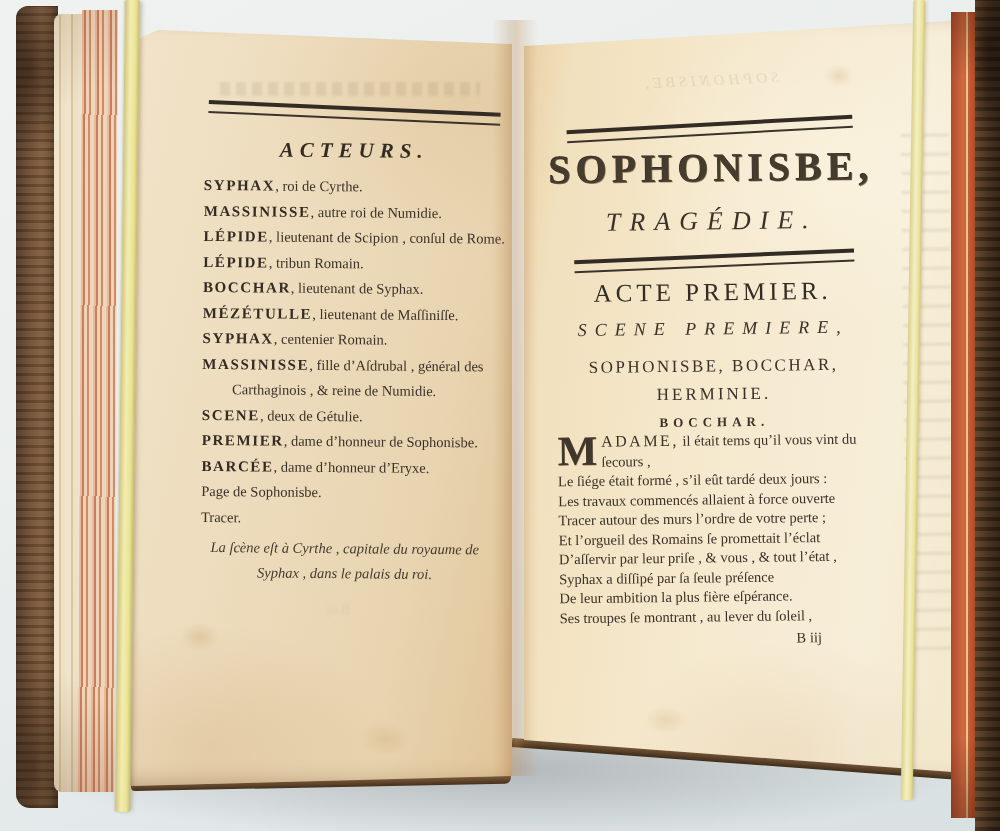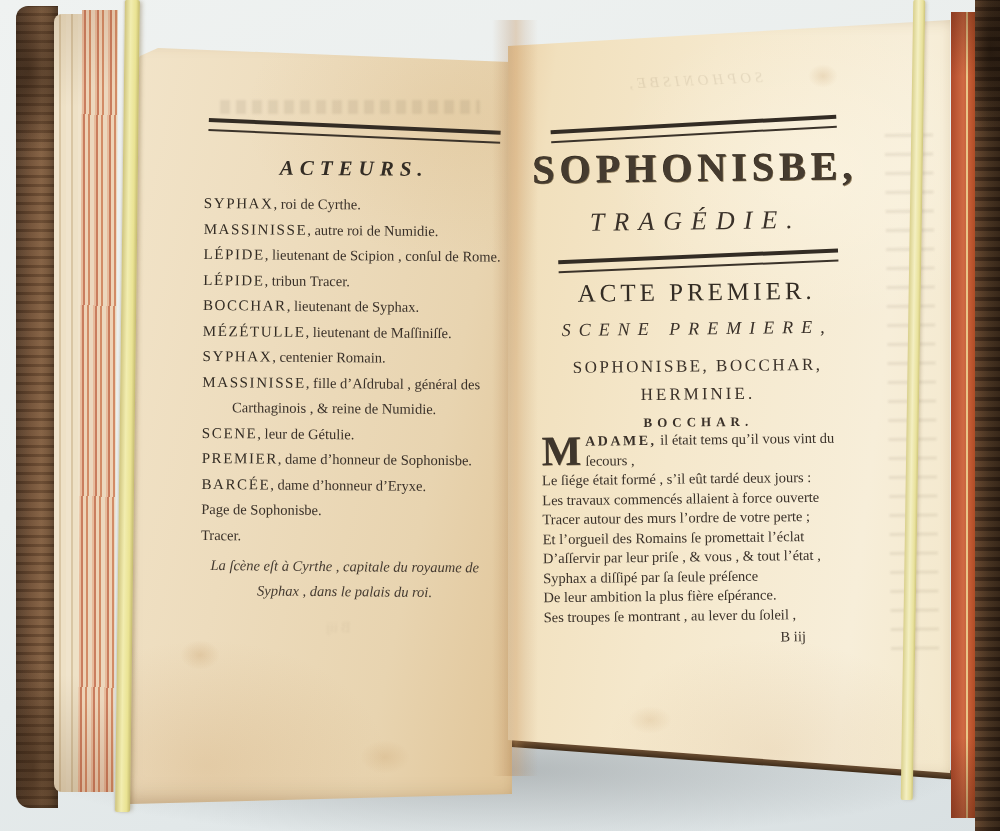--- a/index.html
+++ b/index.html
@@ -20,28 +20,28 @@
     box-shadow:inset -4px 0 6px rgba(0,0,0,.25);}
   .edges-left-cream{position:absolute;left:54px;top:14px;width:30px;height:778px;border-radius:8px 0 0 8px;
     background:
       linear-gradient(180deg,rgba(120,85,45,.15),transparent 12% 85%,rgba(120,85,45,.25)),
       repeating-linear-gradient(90deg,#f0e4cc 0 5px,#d9c6a4 5px 7px,#eee1c6 7px 12px);}
   .edges-left-marbled{position:absolute;left:80px;top:10px;width:36px;height:782px;transform:rotate(.3deg);
     background:
       linear-gradient(180deg,rgba(140,70,40,.12),transparent 10% 88%,rgba(140,70,40,.22)),
       repeating-linear-gradient(90deg,#e7bb9c 0 2px,#c97d5e 2px 4px,#eed3b6 4px 7px,#d28b66 7px 9px,#ecd7bd 9px 13px);}
   
-  .page-left{position:absolute;left:130px;top:40px;width:382px;height:764px;
+  .page-left{position:absolute;left:130px;top:22px;width:382px;height:764px;
     clip-path:polygon(0 32px,10px 16px,28px 8px,100% 22px,100% 754px,0 764px);
     background:
       radial-gradient(300px 200px at 85% 10%,rgba(205,165,105,.18),transparent 70%),
       radial-gradient(260px 180px at 20% 95%,rgba(190,140,80,.2),transparent 70%),
       linear-gradient(103deg,#f2e4c9 0%,#eddcbd 38%,#e8d4b0 72%,#e0c497 100%);
     box-shadow:inset 0 -14px 22px -12px rgba(110,70,30,.4),inset 0 10px 16px -10px rgba(120,80,40,.35);}
-  .page-right{position:absolute;left:508px;top:16px;width:442px;height:766px;
+  .page-right{position:absolute;left:524px;top:16px;width:442px;height:766px;
     clip-path:polygon(0 30px,100% 4px,100% 757px,0 724px);
     background:
       radial-gradient(300px 220px at 70% 20%,rgba(255,250,235,.4),transparent 70%),
       radial-gradient(240px 160px at 60% 96%,rgba(190,140,80,.14),transparent 70%),
       linear-gradient(97deg,#eacfa5 0%,#f1e0bd 10%,#f5e8cc 40%,#f7eed9 78%,#f3e7ca 100%);
     box-shadow:inset 0 -12px 20px -12px rgba(110,70,30,.35),inset 0 12px 16px -10px rgba(130,90,45,.3);}
   .under-edge-left{position:absolute;left:131px;top:783px;width:380px;height:8px;
     transform:rotate(-1.1deg);transform-origin:left center;border-radius:0 0 6px 4px;
     background:linear-gradient(180deg,#7c5c3c,#46311c);}
   .under-edge-right{position:absolute;left:512px;top:738px;width:446px;height:9px;
@@ -72,42 +72,42 @@
   .stain{position:absolute;border-radius:50%;pointer-events:none;}
   .rule{height:7px;border-top:4px solid #332c24;border-bottom:2px solid #3b332a;position:absolute;}
   .lp-content,.rp-content{position:absolute;inset:0;}
   .lp-content{transform:rotate(.5deg);}
   .rp-content{transform:rotate(-.7deg);}
   .lp-rule{left:76px;top:84px;width:292px;transform:rotate(2deg);}
   .acteurs{position:absolute;left:76px;top:116px;width:292px;text-align:center;
     font-style:italic;font-weight:600;font-size:21px;letter-spacing:6px;color:#332c24;}
   .cast{position:absolute;left:72px;top:152px;width:308px;font-size:14.5px;line-height:25.5px;color:#3a3129;}
   .cast-row{padding-left:30px;text-indent:-30px;}
-  .cap{font-weight:400;letter-spacing:1.6px;font-size:15px;color:#332c24;}
+  .cap{font-weight:700;letter-spacing:1.6px;font-size:15px;color:#332c24;}
   .scene-note{position:absolute;left:66px;top:514px;width:300px;text-align:center;
     font-style:italic;font-size:14.5px;line-height:25px;color:#443a30;}
   .rp-rule1{left:46px;top:106px;width:286px;transform:rotate(-2.4deg);}
   .rp-rule2{left:52px;top:238px;width:280px;transform:rotate(-1.7deg);}
   .main-title{position:absolute;left:10px;top:128px;width:360px;text-align:center;
     font-weight:bold;font-size:40px;letter-spacing:5px;color:#453b2f;
     text-shadow:.6px .6px 0 #93805f,-.5px -.5px 0 #2c241b;}
   .subtitle{position:absolute;left:10px;top:190px;width:360px;text-align:center;
     font-style:italic;font-size:26px;letter-spacing:9px;color:#3a3129;}
   .act{position:absolute;left:10px;top:262px;width:360px;text-align:center;
     font-size:25px;letter-spacing:4px;color:#332c24;}
   .scene-h{position:absolute;left:10px;top:302px;width:360px;text-align:center;
     font-style:italic;font-size:18px;letter-spacing:8px;color:#3a3129;}
   .chars1{position:absolute;left:10px;top:340px;width:360px;text-align:center;font-size:17px;letter-spacing:2.5px;color:#3a3129;}
   .chars2{position:absolute;left:10px;top:368px;width:360px;text-align:center;font-size:17px;letter-spacing:3px;color:#3a3129;}
   .speaker{position:absolute;left:10px;top:398px;width:360px;text-align:center;font-size:13px;letter-spacing:5px;font-weight:600;color:#3a3129;}
   .verse{position:absolute;left:33px;top:414px;width:334px;font-size:14.5px;line-height:19.5px;color:#3a3129;}
   .vline{margin:0;}
   .dropcap{float:left;font-size:42px;line-height:34px;font-weight:bold;margin:2px 4px 0 0;color:#3f362c;
     text-shadow:.5px .5px 0 #8d7b5e;}
-  .vcaps{font-size:14px;letter-spacing:2.5px;font-weight:700;}
+  .vcaps{font-size:16px;letter-spacing:2.5px;font-weight:400;}
   .sig{margin-top:3px;padding-right:72px;text-align:right;font-size:14.5px;color:#3a3129;}
   
   .ghost{position:absolute;pointer-events:none;color:#7d6b50;}
   .ghost-title-rp{left:10px;top:56px;width:360px;text-align:center;transform:scaleX(-1) rotate(2deg);
     font-style:italic;font-size:15px;letter-spacing:4px;opacity:.15;filter:blur(.6px);}
   .ghost-col-rp{right:14px;top:120px;width:48px;height:530px;
     background:repeating-linear-gradient(180deg,rgba(95,80,58,.13) 0 3px,transparent 3px 19px);
     filter:blur(1px);opacity:.8;}
   .ghost-biij-lp{left:60px;top:580px;width:300px;text-align:center;transform:scaleX(-1);
     font-size:14px;opacity:.1;filter:blur(.8px);}
@@ -130,26 +130,26 @@
 
   <div class="page-left">
     <div class="ghost ghost-head-lp"></div>
     <div class="lp-content">
       <div class="rule lp-rule"></div>
       <div class="acteurs">ACTEURS.</div>
       <div class="cast">
         <div class="cast-row"><span class="cap">SYPHAX</span><span>, roi de Cyrthe.</span></div>
         <div class="cast-row"><span class="cap">MASSINISSE</span><span>, autre roi de Numidie.</span></div>
         <div class="cast-row"><span class="cap">LÉPIDE</span><span>, lieutenant de Scipion , conſul de Rome.</span></div>
-        <div class="cast-row"><span class="cap">LÉPIDE</span><span>, tribun Tracer.</span></div>
+        <div class="cast-row"><span class="cap">LÉPIDE</span><span>, tribun Romain.</span></div>
         <div class="cast-row"><span class="cap">BOCCHAR</span><span>, lieutenant de Syphax.</span></div>
         <div class="cast-row"><span class="cap">MÉZÉTULLE</span><span>, lieutenant de Maſſiniſſe.</span></div>
         <div class="cast-row"><span class="cap">SYPHAX</span><span>, centenier Romain.</span></div>
         <div class="cast-row"><span class="cap">MASSINISSE</span><span>, fille d’Aſdrubal , général des Carthaginois , &amp; reine de Numidie.</span></div>
-        <div class="cast-row"><span class="cap">SCENE</span><span>, leur de Gétulie.</span></div>
+        <div class="cast-row"><span class="cap">SCENE</span><span>, deux de Gétulie.</span></div>
         <div class="cast-row"><span class="cap">PREMIER</span><span>, dame d’honneur de Sophonisbe.</span></div>
         <div class="cast-row"><span class="cap">BARCÉE</span><span>, dame d’honneur d’Eryxe.</span></div>
         <div class="cast-row"><span class="cap"></span><span>Page de Sophonisbe.</span></div>
         <div class="cast-row"><span class="cap"></span><span>Tracer.</span></div>
       </div>
       <div class="scene-note">
         <div>La ſcène eſt à Cyrthe , capitale du royaume de</div>
         <div>Syphax , dans le palais du roi.</div>
       </div>
       <div class="ghost ghost-biij-lp">B iij</div>

